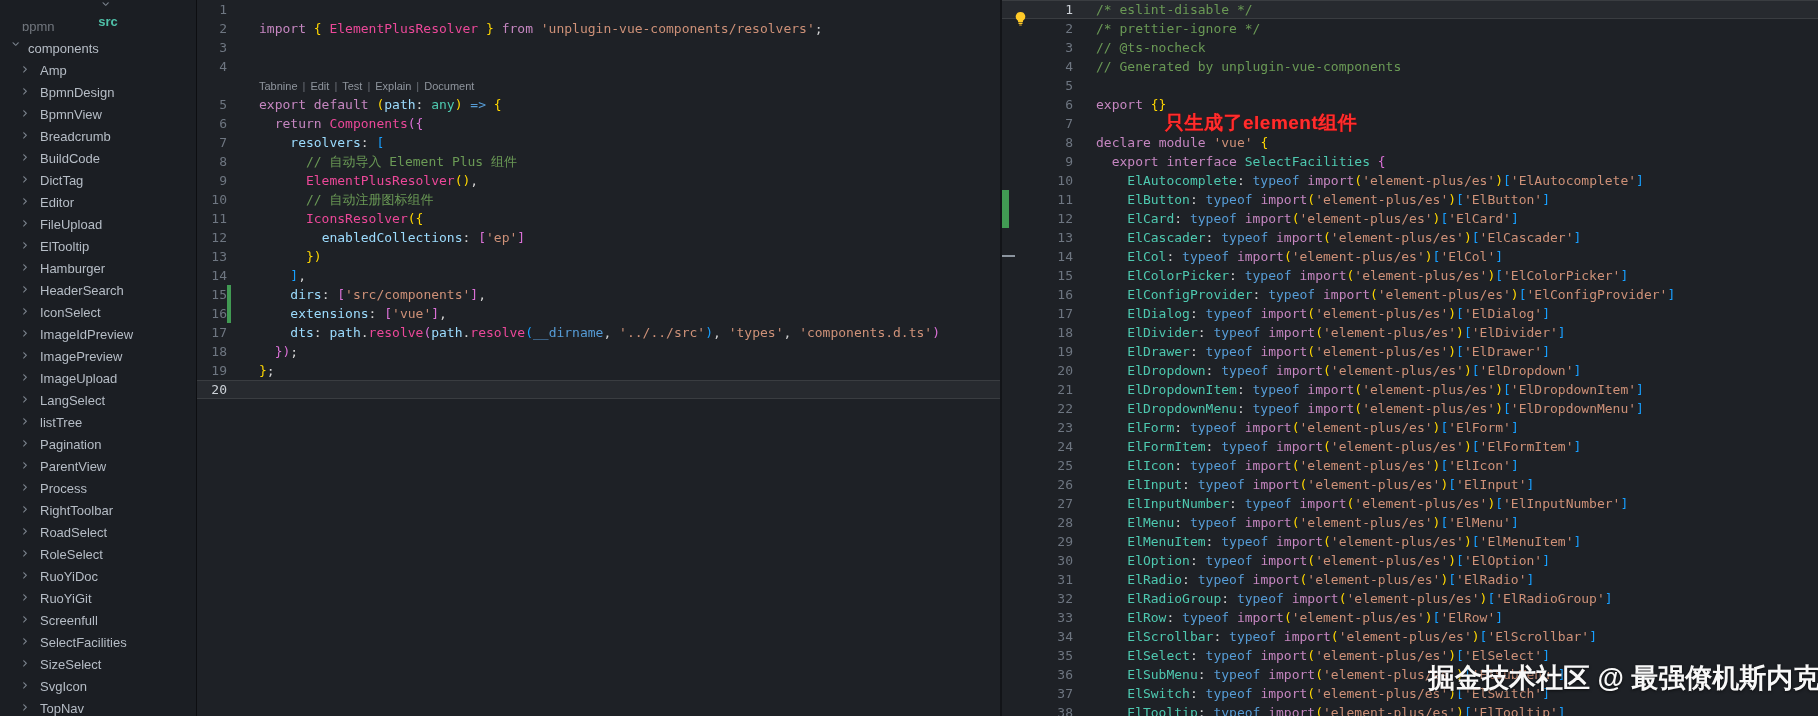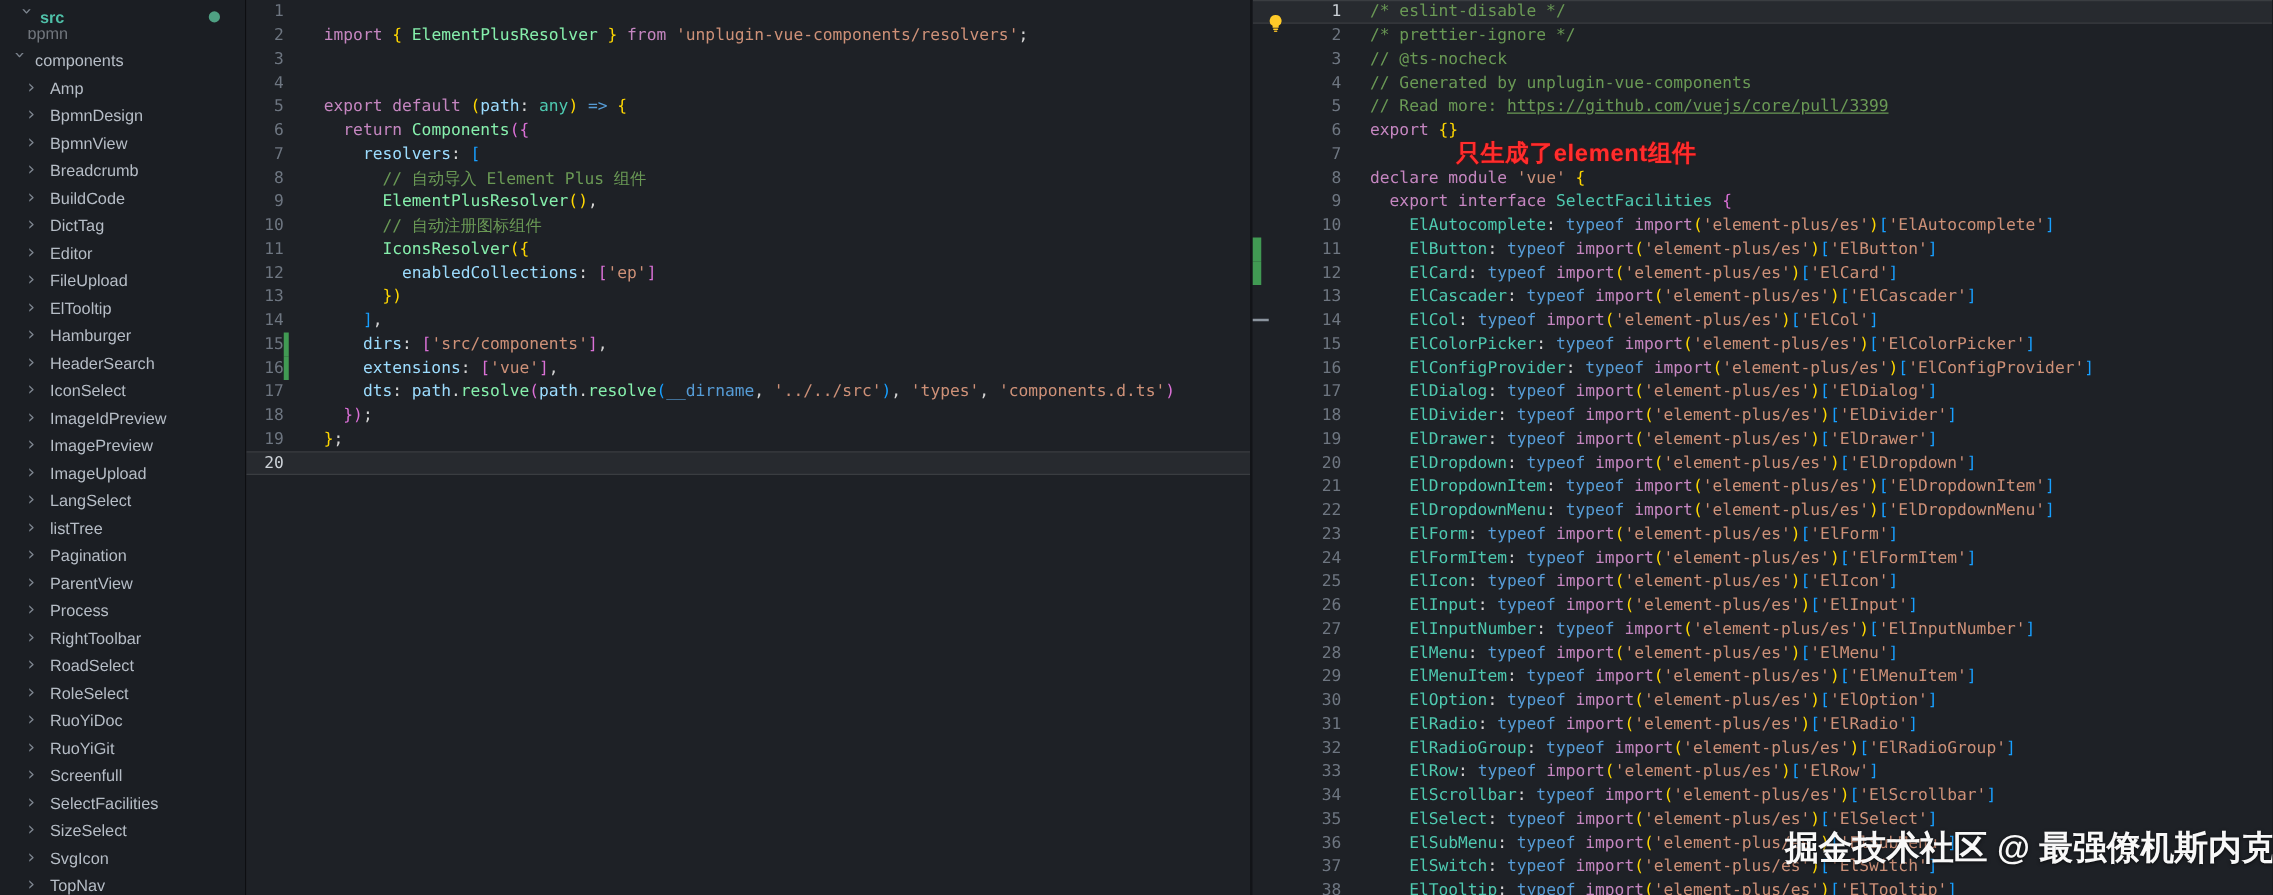--- a/index.html
+++ b/index.html
@@ -8,21 +8,21 @@
     position:relative; width:1818px; height:716px; overflow:hidden;
     background:#1e2126; font-family:"Liberation Sans", sans-serif;
     display:flex;
   }
   
   .sidebar{
     width:197px; height:716px; background:#1b1e23; flex:none;
     border-right:1px solid #0d0e11; overflow:hidden; padding-top:2px;
     color:#b6bdc6; font-size:13px;
   }
-  .sb-header{ display:flex; align-items:center; height:22px; padding-left:16px; }
+  .sb-header{ display:flex; align-items:center; height:22px; padding-left:16px;flex-direction:column; }
   .sb-root{ color:#4fc0a8; font-weight:bold; margin-left:4px; }
   .dot{ width:9px; height:9px; border-radius:50%; margin-left:auto; margin-right:20px; }
   .sb-clip{ height:13px; overflow:hidden; opacity:.55; }
   .sb-clip .inner{ display:flex; align-items:center; height:22px; margin-top:-9px; padding-left:4px; }
   .sb-row{ display:flex; align-items:center; height:22px; padding-left:10px; white-space:nowrap; }
   .sb-item{ padding-left:22px; }
   .lbl{ margin-left:6px; }
   .chev{ display:inline-block; width:12px; color:#7d858f; font-size:15px; line-height:12px;
          font-family:"DejaVu Sans", sans-serif; transform:translateY(-1px); }
   .chev.down{ transform:rotate(90deg) translateX(-1px); }
@@ -46,21 +46,21 @@
   .glyph{ flex:none; width:22px; position:relative; }
   .m-ed .code{ margin-left:28px; }
   .r-ed .code{ margin-left:23px; }
   .code{ color:#d4d4d4; }
   .lens-row{ height:19px; display:flex; align-items:center; }
   .m-ed .lens-row{ padding-left:62px; }
   .lens{ color:#8f959d; font-size:11px; font-family:"Liberation Sans", sans-serif; }
   .lens .sep{ color:#6a6f76; padding:0 5px; }
   
   .tk-kw{color:#c586c0} .tk-kw2{color:#569cd6} .tk-op{color:#569cd6}
-  .tk-str{color:#ce9178} .tk-fn{color:#86efac} .tk-var{color:#9cdcfe}
+  .tk-str{color:#ce9178} .tk-fn{color:#ec4899} .tk-var{color:#9cdcfe}
   .tk-type{color:#4ec9b0} .tk-cmt{color:#6a9955}
   .tk-link{color:#6a9955; text-decoration:underline}
   .tk-b1{color:#ffd700} .tk-b2{color:#da70d6} .tk-b3{color:#179fff}
   .tk-pun,.tk-txt{color:#d4d4d4}
   .bulb{ position:absolute; left:4px; top:1px; width:15px; height:15px; }
   
   .annotation{
     position:absolute; left:1165px; top:110px; z-index:5;
     color:#ff2d2d; font-size:19px; font-weight:bold; letter-spacing:.5px;
     font-family:"Liberation Sans", sans-serif; text-shadow:0 0 1px #a00;
@@ -214,20 +214,23 @@
           <span class="lbl">TopNav</span>
         </div>
       </div>
   </div>
 
   <div class="editor m-ed" id="mid-editor">
       <div class="ed-row"><span class="gnum">1</span><span class="gmark"></span></div>
       <div class="ed-row"><span class="gnum">2</span><span class="gmark"></span><span class="code"><span class="tk-kw">import </span><span class="tk-b1">{ </span><span class="tk-fn">ElementPlusResolver</span><span class="tk-b1"> } </span><span class="tk-kw">from </span><span class="tk-str">'unplugin-vue-components/resolvers'</span><span class="tk-pun">;</span></span></div>
       <div class="ed-row"><span class="gnum">3</span><span class="gmark"></span></div>
       <div class="ed-row"><span class="gnum">4</span><span class="gmark"></span><span class="code"></span></div>
+      <div class="lens-row">
+        <span class="lens"><span>Tabnine</span><span class="sep">|</span><span>Edit</span><span class="sep">|</span><span>Test</span><span class="sep">|</span><span>Explain</span><span class="sep">|</span><span>Document</span></span>
+      </div>
       <div class="ed-row"><span class="gnum">5</span><span class="gmark"></span><span class="code"><span class="tk-kw">export </span><span class="tk-kw">default </span><span class="tk-b1">(</span><span class="tk-var">path</span><span class="tk-pun">: </span><span class="tk-type">any</span><span class="tk-b1">) </span><span class="tk-op">=&gt; </span><span class="tk-b1">{</span></span></div>
       <div class="ed-row"><span class="gnum">6</span><span class="gmark"></span><span class="code"><span class="tk-txt">  </span><span class="tk-kw">return </span><span class="tk-fn">Components</span><span class="tk-b2">({</span></span></div>
       <div class="ed-row"><span class="gnum">7</span><span class="gmark"></span><span class="code"><span class="tk-txt">    </span><span class="tk-var">resolvers</span><span class="tk-pun">: </span><span class="tk-b3">[</span></span></div>
       <div class="ed-row"><span class="gnum">8</span><span class="gmark"></span><span class="code"><span class="tk-txt">      </span><span class="tk-cmt">// 自动导入 Element Plus 组件</span></span></div>
       <div class="ed-row"><span class="gnum">9</span><span class="gmark"></span><span class="code"><span class="tk-txt">      </span><span class="tk-fn">ElementPlusResolver</span><span class="tk-b1">()</span><span class="tk-pun">,</span></span></div>
       <div class="ed-row"><span class="gnum">10</span><span class="gmark"></span><span class="code"><span class="tk-txt">      </span><span class="tk-cmt">// 自动注册图标组件</span></span></div>
       <div class="ed-row"><span class="gnum">11</span><span class="gmark"></span><span class="code"><span class="tk-txt">      </span><span class="tk-fn">IconsResolver</span><span class="tk-b1">({</span></span></div>
       <div class="ed-row"><span class="gnum">12</span><span class="gmark"></span><span class="code"><span class="tk-txt">        </span><span class="tk-var">enabledCollections</span><span class="tk-pun">: </span><span class="tk-b2">[</span><span class="tk-str">'ep'</span><span class="tk-b2">]</span></span></div>
       <div class="ed-row"><span class="gnum">13</span><span class="gmark"></span><span class="code"><span class="tk-txt">      </span><span class="tk-b1">})</span></span></div>
       <div class="ed-row"><span class="gnum">14</span><span class="gmark"></span><span class="code"><span class="tk-txt">    </span><span class="tk-b3">]</span><span class="tk-pun">,</span></span></div>
@@ -241,21 +244,21 @@
 
   <div class="editor r-ed" id="right-editor">
       <div class="ed-row cur"><span class="gmark"></span><span class="glyph"><svg class="bulb" viewBox="0 0 16 16">
             <path fill="#ffca28" d="M8 1a5 5 0 0 0-2.6 9.3V12h5.2v-1.7A5 5 0 0 0 8 1z"></path>
             <rect x="5.8" y="12.6" width="4.4" height="1.3" rx=".6" fill="#ffca28"></rect>
             <rect x="6.5" y="14.3" width="3" height="1.2" rx=".6" fill="#e6b325"></rect>
           </svg></span><span class="gnum">1</span><span class="code"><span class="tk-cmt">/* eslint-disable */</span></span></div>
       <div class="ed-row"><span class="gmark"></span><span class="glyph"></span><span class="gnum">2</span><span class="code"><span class="tk-cmt">/* prettier-ignore */</span></span></div>
       <div class="ed-row"><span class="gmark"></span><span class="glyph"></span><span class="gnum">3</span><span class="code"><span class="tk-cmt">// @ts-nocheck</span></span></div>
       <div class="ed-row"><span class="gmark"></span><span class="glyph"></span><span class="gnum">4</span><span class="code"><span class="tk-cmt">// Generated by unplugin-vue-components</span></span></div>
-      <div class="ed-row"><span class="gmark"></span><span class="glyph"></span><span class="gnum">5</span><span class="code"><span class="tk-cmt">// Read more: </span><span class="tk-link">https://github.com/vuejs/core/pull/3399</span></span></div>
+      <div class="ed-row"><span class="gmark"></span><span class="glyph"></span><span class="gnum">5</span></div>
       <div class="ed-row"><span class="gmark"></span><span class="glyph"></span><span class="gnum">6</span><span class="code"><span class="tk-kw">export </span><span class="tk-b1">{}</span></span></div>
       <div class="ed-row"><span class="gmark"></span><span class="glyph"></span><span class="gnum">7</span><span class="code"></span></div>
       <div class="ed-row"><span class="gmark"></span><span class="glyph"></span><span class="gnum">8</span><span class="code"><span class="tk-kw">declare </span><span class="tk-kw">module </span><span class="tk-str">'vue'</span><span class="tk-txt"> </span><span class="tk-b1">{</span></span></div>
       <div class="ed-row"><span class="gmark"></span><span class="glyph"></span><span class="gnum">9</span><span class="code"><span class="tk-txt">  </span><span class="tk-kw">export </span><span class="tk-kw">interface </span><span class="tk-type">SelectFacilities </span><span class="tk-b2">{</span></span></div>
       <div class="ed-row"><span class="gmark"></span><span class="glyph"></span><span class="gnum">10</span><span class="code"><span class="tk-txt">    </span><span class="tk-type">ElAutocomplete</span><span class="tk-pun">: </span><span class="tk-kw2">typeof </span><span class="tk-kw">import</span><span class="tk-b1">(</span><span class="tk-str">'element-plus/es'</span><span class="tk-b1">)</span><span class="tk-b3">[</span><span class="tk-str">'ElAutocomplete'</span><span class="tk-b3">]</span></span></div>
       <div class="ed-row"><span class="gmark chg"></span><span class="glyph"></span><span class="gnum">11</span><span class="code"><span class="tk-txt">    </span><span class="tk-type">ElButton</span><span class="tk-pun">: </span><span class="tk-kw2">typeof </span><span class="tk-kw">import</span><span class="tk-b1">(</span><span class="tk-str">'element-plus/es'</span><span class="tk-b1">)</span><span class="tk-b3">[</span><span class="tk-str">'ElButton'</span><span class="tk-b3">]</span></span></div>
       <div class="ed-row"><span class="gmark chg"></span><span class="glyph"></span><span class="gnum">12</span><span class="code"><span class="tk-txt">    </span><span class="tk-type">ElCard</span><span class="tk-pun">: </span><span class="tk-kw2">typeof </span><span class="tk-kw">import</span><span class="tk-b1">(</span><span class="tk-str">'element-plus/es'</span><span class="tk-b1">)</span><span class="tk-b3">[</span><span class="tk-str">'ElCard'</span><span class="tk-b3">]</span></span></div>
       <div class="ed-row"><span class="gmark"></span><span class="glyph"></span><span class="gnum">13</span><span class="code"><span class="tk-txt">    </span><span class="tk-type">ElCascader</span><span class="tk-pun">: </span><span class="tk-kw2">typeof </span><span class="tk-kw">import</span><span class="tk-b1">(</span><span class="tk-str">'element-plus/es'</span><span class="tk-b1">)</span><span class="tk-b3">[</span><span class="tk-str">'ElCascader'</span><span class="tk-b3">]</span></span></div>
       <div class="ed-row"><span class="gmark dash"></span><span class="glyph"></span><span class="gnum">14</span><span class="code"><span class="tk-txt">    </span><span class="tk-type">ElCol</span><span class="tk-pun">: </span><span class="tk-kw2">typeof </span><span class="tk-kw">import</span><span class="tk-b1">(</span><span class="tk-str">'element-plus/es'</span><span class="tk-b1">)</span><span class="tk-b3">[</span><span class="tk-str">'ElCol'</span><span class="tk-b3">]</span></span></div>
       <div class="ed-row"><span class="gmark"></span><span class="glyph"></span><span class="gnum">15</span><span class="code"><span class="tk-txt">    </span><span class="tk-type">ElColorPicker</span><span class="tk-pun">: </span><span class="tk-kw2">typeof </span><span class="tk-kw">import</span><span class="tk-b1">(</span><span class="tk-str">'element-plus/es'</span><span class="tk-b1">)</span><span class="tk-b3">[</span><span class="tk-str">'ElColorPicker'</span><span class="tk-b3">]</span></span></div>

